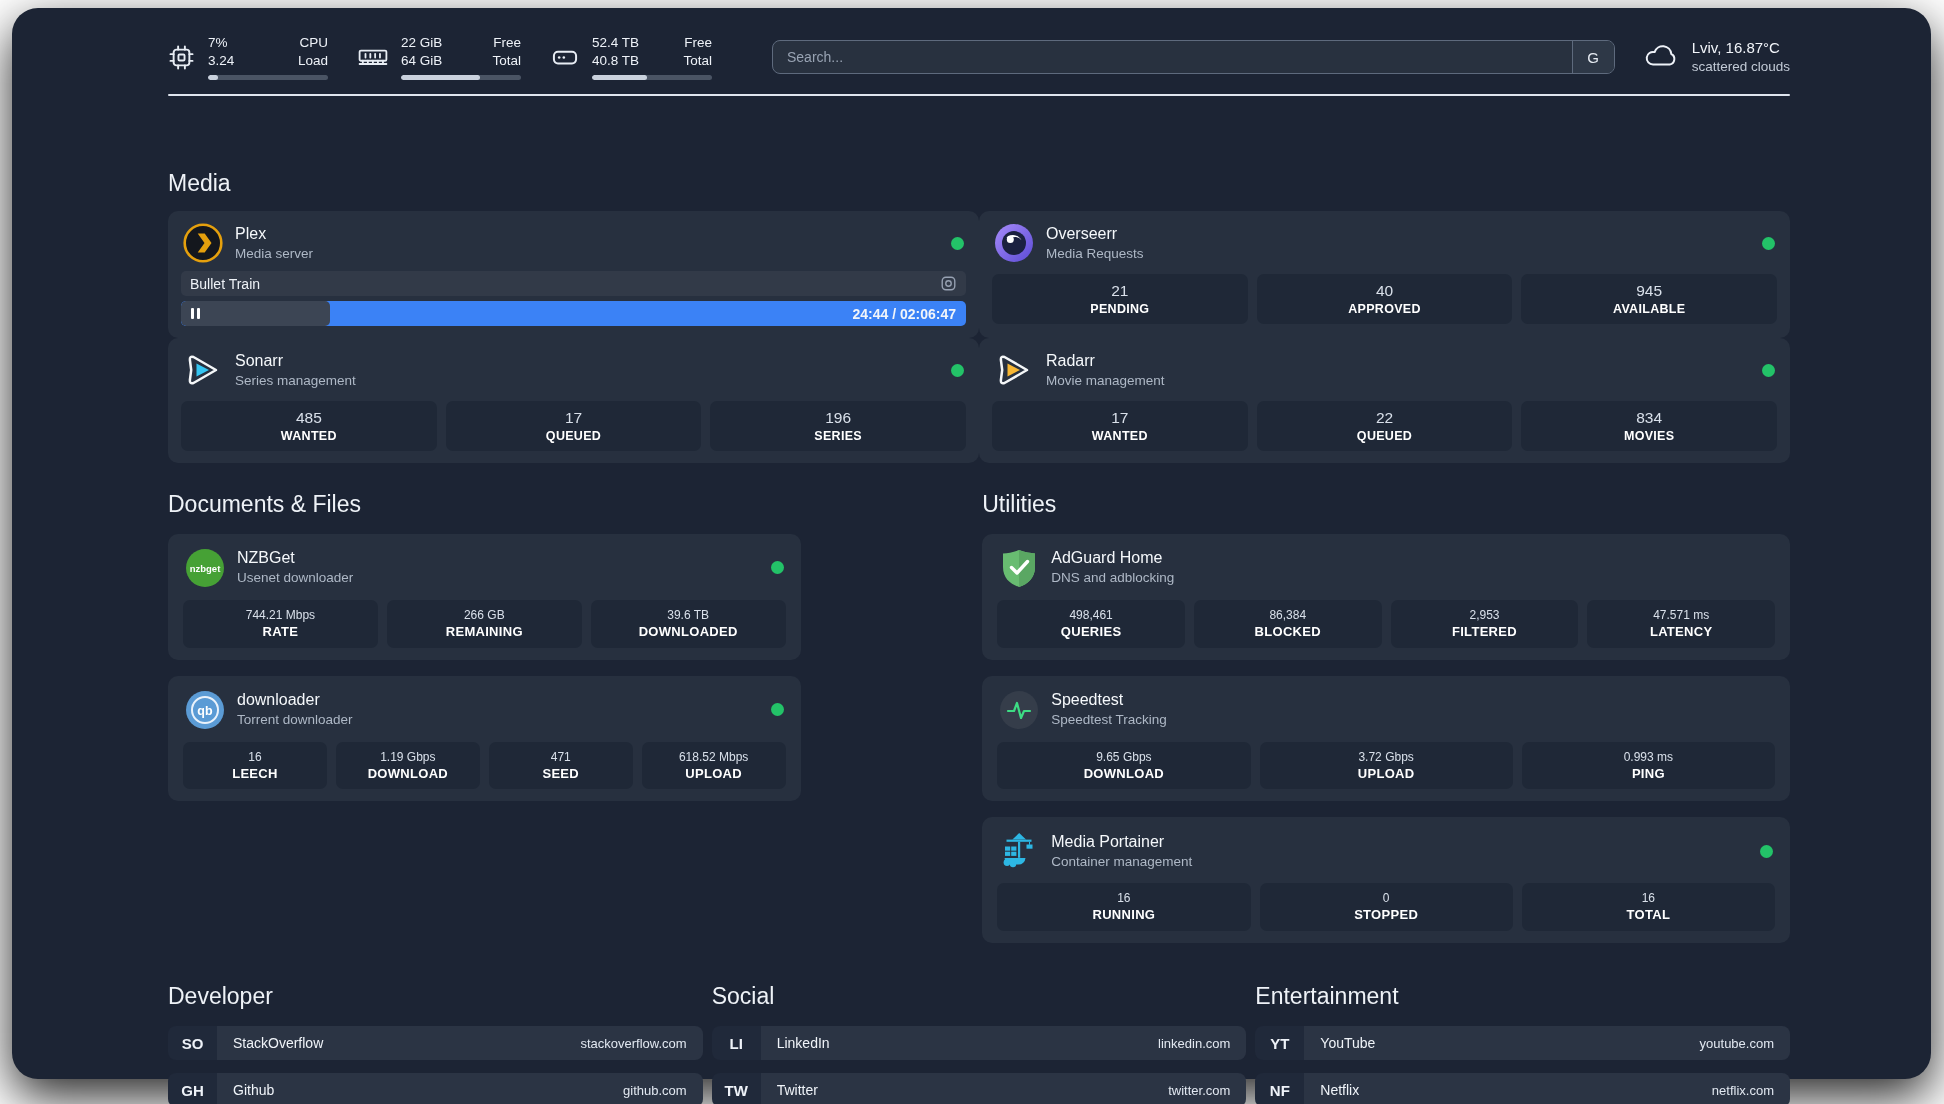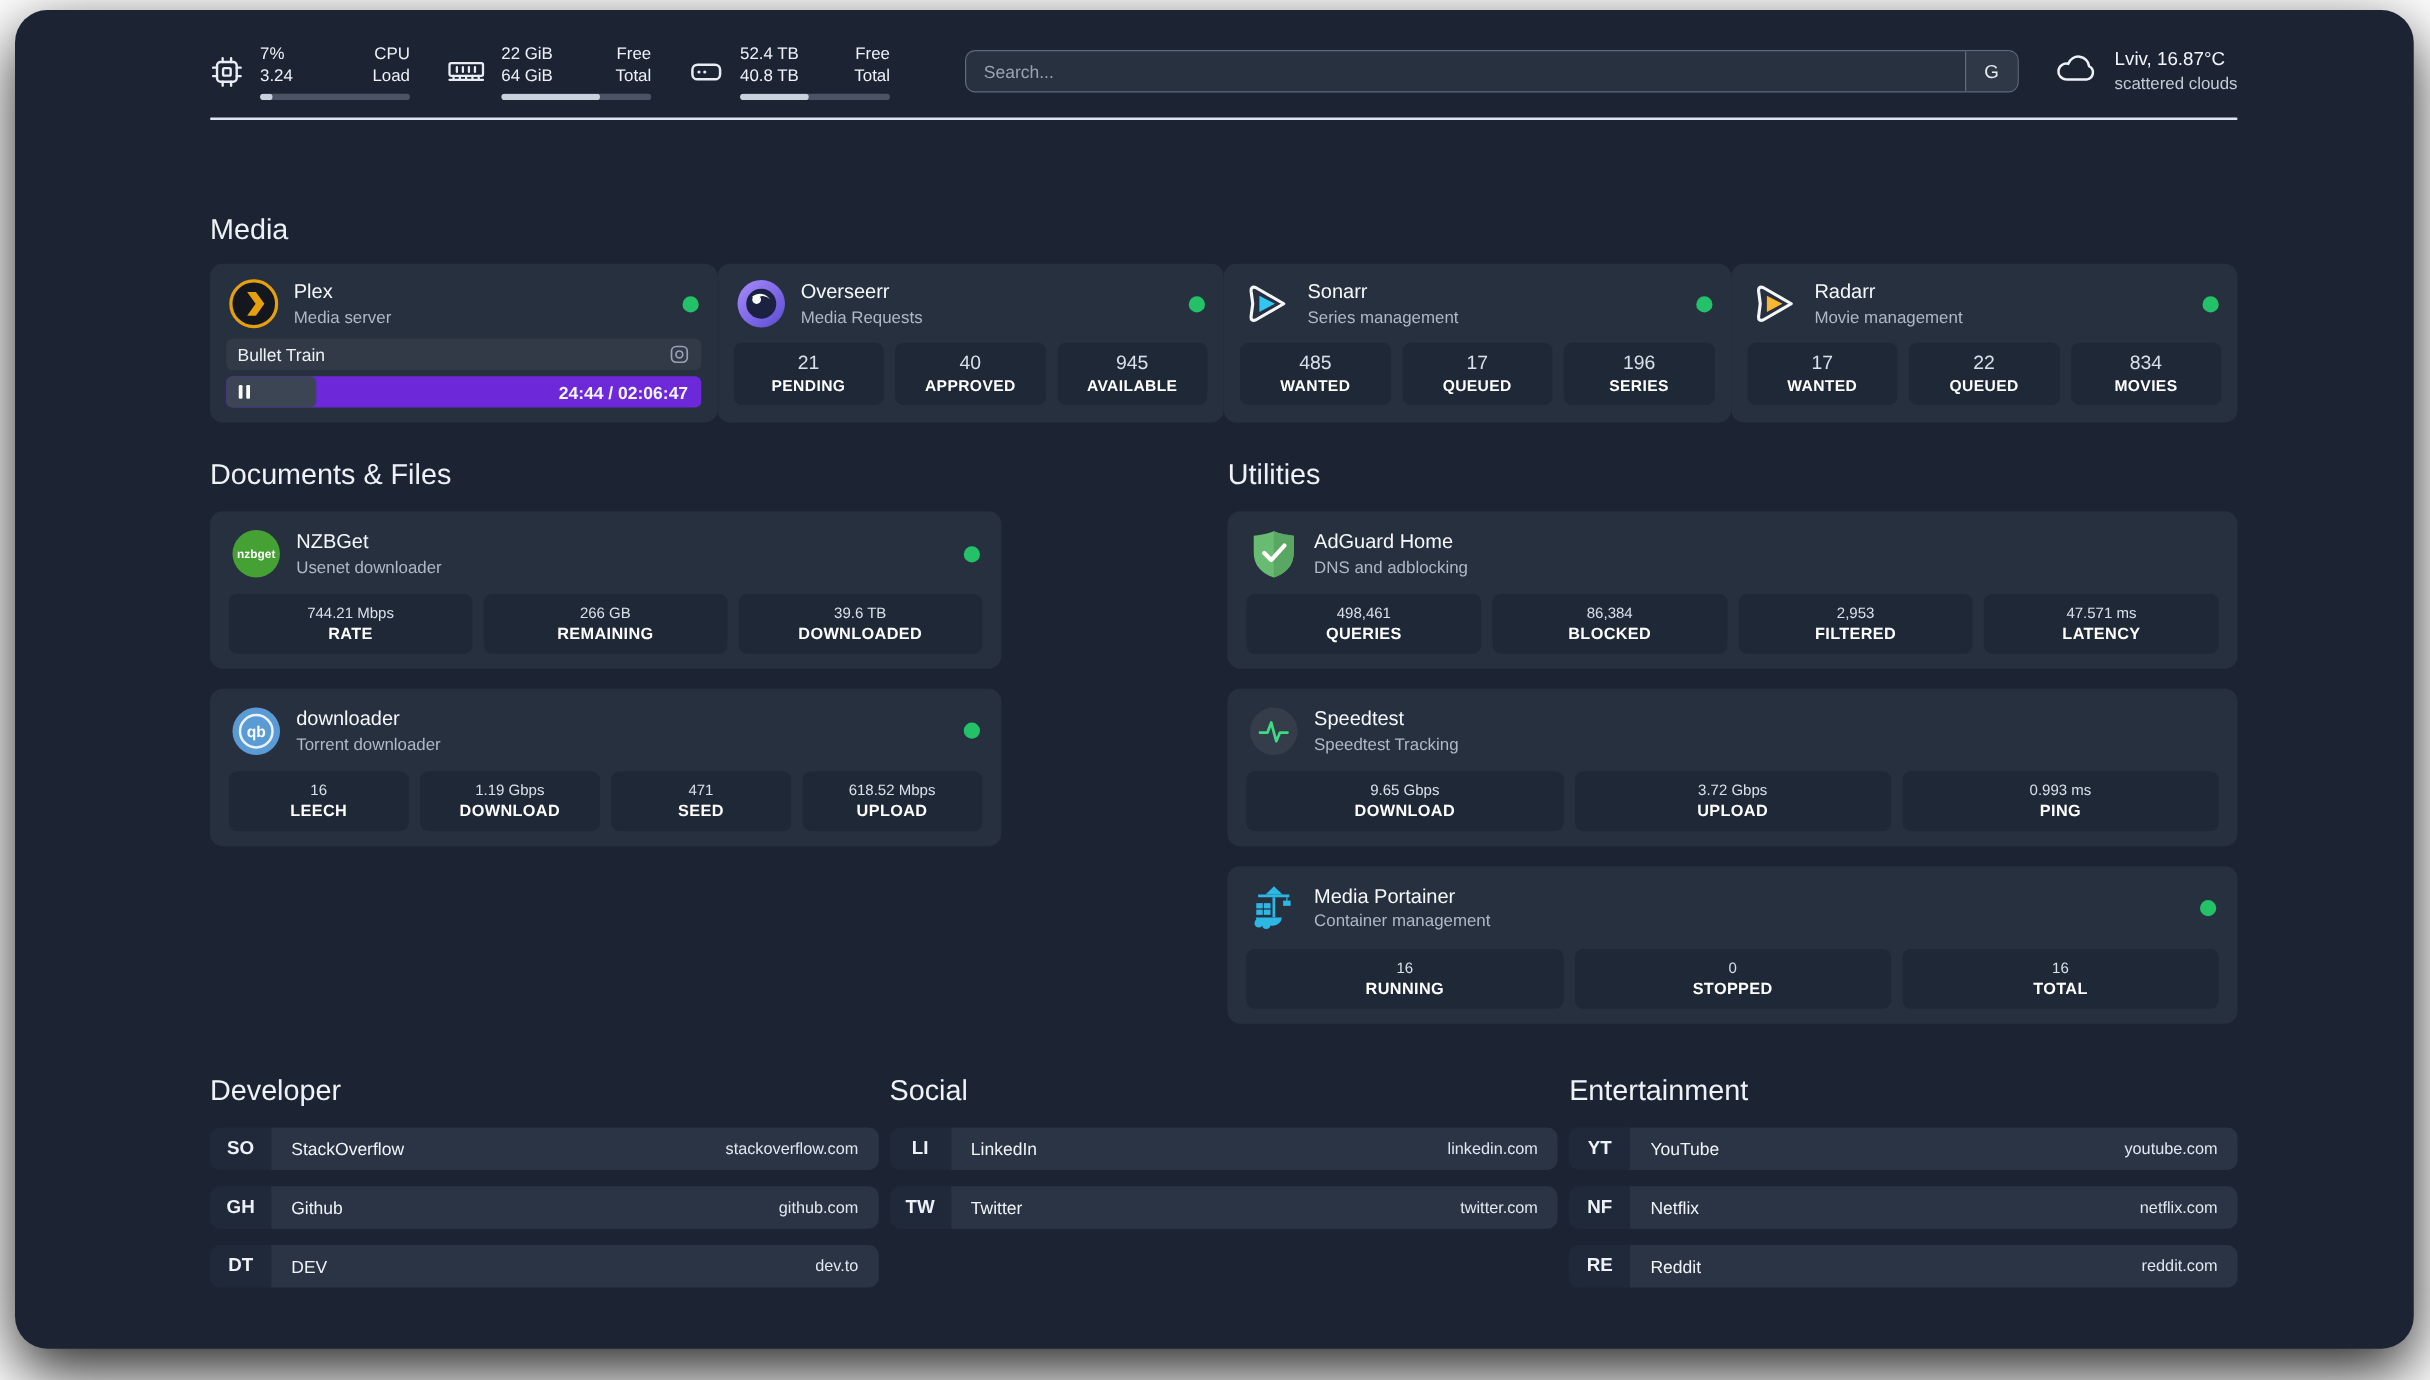--- a/index.html
+++ b/index.html
@@ -24,36 +24,36 @@
   .searchwrap input { flex:1; background:transparent; border:0; outline:none; color:#dfe5ee; font-size:14px; padding:0 14px; font-family:inherit; }
   .searchwrap input::placeholder { color:#98a3b3; }
   .gbox { width:42px; border-left:1px solid #5e6a7d; background:#2e3847; display:flex; align-items:center; justify-content:center; font-size:15px; color:#e6ebf2; cursor:pointer; }
   .weather { display:flex; align-items:center; gap:13px; margin-left:28px; }
   .weather .loc { font-size:15px; color:#f2f5fa; line-height:1.4; }
   .weather .cond { font-size:13.5px; color:#c2cad6; line-height:1.4; }
   .divider { margin-top:14px; height:2px; background:#dfe5ee; border-radius:1px; }
   
   .section-title { font-size:23px; font-weight:500; color:#eef2f7; }
   .media-title { margin-top:74px; margin-bottom:14px; }
-  .media-grid { display:grid; grid-template-columns:repeat(4,1fr); }
+  .media-grid { display:grid; grid-template-columns:repeat(2,1fr); }
   .card { background:#27303f; border-radius:10px; padding:10px 13px 12px; }
   .card-head { display:flex; align-items:center; gap:12px; padding:2px 2px; }
   .app-icon { width:40px; height:40px; flex:0 0 auto; display:flex; }
   .app-icon svg { width:100%; height:100%; }
   .app-name { font-size:16px; font-weight:500; color:#f5f8fb; line-height:1.3; }
   .app-desc { font-size:13.5px; color:#aeb8c6; line-height:1.3; }
   .dot { width:13px; height:13px; border-radius:50%; background:#23c268; margin-left:auto; flex:0 0 auto; }
   .stats { display:flex; gap:9px; margin-top:9px; }
   .stat { flex:1; background:#1f2837; border-radius:7px; text-align:center; padding:7px 4px 6px; }
   .stat .v { font-size:15.5px; color:#d9e0ea; line-height:1.25; }
   .stat .l { font-size:12.5px; font-weight:700; color:#ffffff; letter-spacing:.3px; line-height:1.3; margin-top:1px; }
   
   .plex-media { margin-top:6px; height:25px; background:rgba(255,255,255,.05); border-radius:5px; display:flex; align-items:center; padding:0 9px; font-size:14px; color:#eef2f7; }
   .plex-media .cam { margin-left:auto; display:flex; color:#98a2b3; }
-  .plex-progress { margin-top:5px; height:25px; background:#6d28d9; border-radius:5px; position:relative; display:flex; align-items:center; overflow:hidden; }
+  .plex-progress { margin-top:5px; height:25px; background:#3b82f6; border-radius:5px; position:relative; display:flex; align-items:center; overflow:hidden; }
   .elapsed { position:absolute; left:0; top:0; bottom:0; background:#3c4554; border-radius:5px; display:flex; align-items:center; padding-left:10px; gap:3px; }
   .elapsed i { width:3px; height:11px; background:#fff; border-radius:1px; }
   .ptime { margin-left:auto; padding-right:10px; font-size:14px; font-weight:600; color:#f2f5fa; z-index:1; }
   
   .mid { display:grid; grid-template-columns:39% 49.8%; justify-content:space-between; margin-top:28px; }
   .mid .section-title { margin-bottom:12px; }
   .vstack { display:flex; flex-direction:column; gap:16px; }
   .card.big { padding:12px 15px; }
   .card.big .stats { margin-top:10px; }
   .card.big .stat { padding:8px 4px 7px; }

